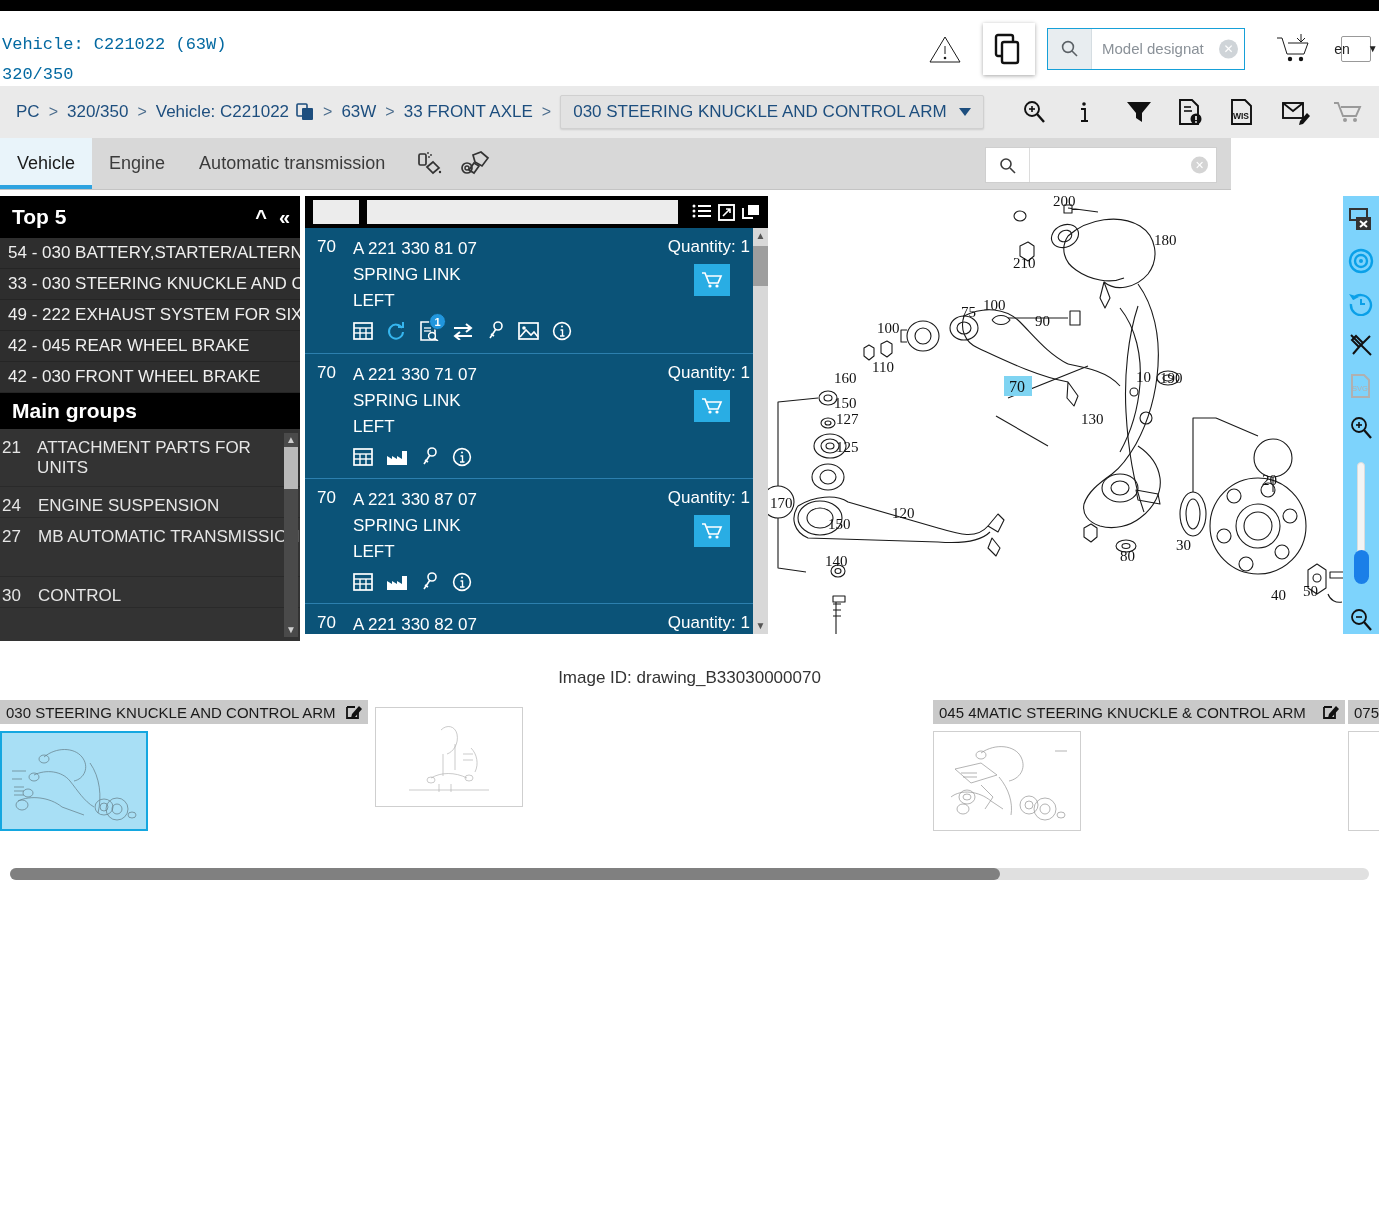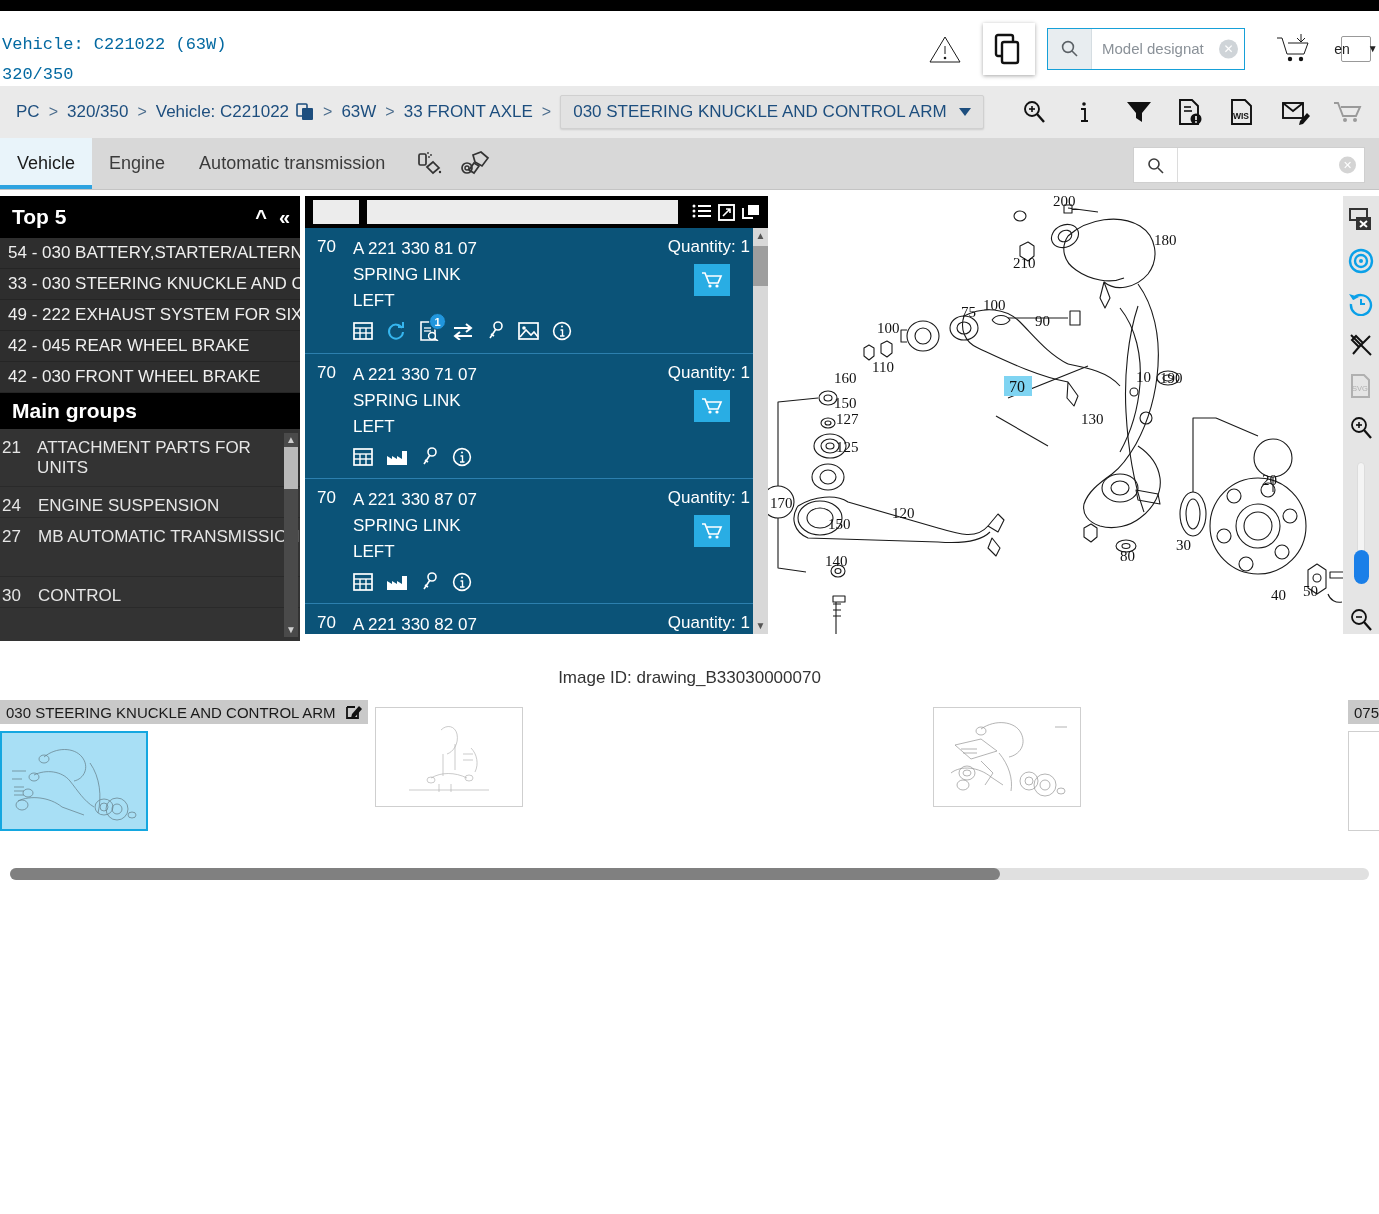--- a/index.html
+++ b/index.html
@@ -61,21 +61,21 @@
     background:#e2e2e2; border:1px solid #d0d0d0; border-radius:2px;
     padding:6px 12px; color:#1d4e7e; font-size:17px; display:flex; align-items:center; gap:12px;
     box-shadow:0 1px 2px rgba(0,0,0,.12);
   }
   .caret-dn { width:0;height:0;border-left:6px solid transparent;border-right:6px solid transparent;border-top:8px solid #1d4e7e; }
   .crumb-tools { margin-left:auto; display:flex; align-items:center; gap:20px; padding-right:14px; }
   .crumb-tools .ci { width:32px; height:34px; display:flex; align-items:center; justify-content:flex-start; }
 
   
   .tabbar {
-    position:absolute; left:0; top:138px; width:1379px; height:52px;
+    position:absolute; left:0; top:138px; width:1231px; height:52px;
     background:#d8d8d8; display:flex; align-items:stretch;
     border-bottom:1px solid #c4c4c4;
   }
   .tab { display:flex; align-items:center; padding:0 17px; font-size:18px; color:#3b3b3b; position:relative; }
   .tab.active { background:#e9f4fa; color:#1b1b1b; }
   .tab.active:after { content:""; position:absolute; left:0; right:0; bottom:0; height:4px; background:#2ea3e0; }
   .tabicons { display:flex; align-items:center; gap:16px; padding:0 14px; }
   .searchbox-r {
     position:absolute; right:14px; top:9px; width:232px; height:36px;
     display:flex; background:#fff; border:1px solid #cfcfcf;
@@ -143,21 +143,21 @@
   .pscroll { position:absolute; right:0; top:0; width:15px; height:406px; background:#d8d8d8; }
   .pscroll .thumb { position:absolute; top:18px; left:0; width:15px; height:40px; background:#9e9e9e; }
   .pscroll .ar { position:absolute; left:0; width:15px; height:16px; text-align:center; line-height:16px; color:#555; font-size:10px; }
   .pscroll .ar.up { top:0; } .pscroll .ar.dn { bottom:0; }
 
   
   .rightpane { position:absolute; left:768px; top:0; width:611px; height:438px; background:#fff; }
   .drawing { position:absolute; left:0; top:0; width:575px; height:438px; overflow:hidden; }
   .vtools {
     position:absolute; right:0; top:0; width:36px; height:438px;
-    background:#e5e5e5; display:flex; flex-direction:column; align-items:center; padding-top:10px; gap:14px;
+    background:#7dd3fc; display:flex; flex-direction:column; align-items:center; padding-top:10px; gap:14px;
   }
   .vtools .vi { width:28px; height:28px; display:flex; align-items:center; justify-content:center; }
   .zslider { position:relative; width:14px; height:120px; margin-top:6px; }
   .zslider .track { position:absolute; left:3px; top:0; width:8px; height:120px; background:#f4f4f4; border:1px solid #dcdcdc; border-radius:5px; }
   .zslider .knob { position:absolute; left:0; bottom:-4px; width:15px; height:34px; background:#1a7fe8; border-radius:8px; }
 
   .imgid {
     position:absolute; left:0; top:668px; width:1379px; text-align:center;
     font-size:17px; color:#333;
   }
@@ -851,20 +851,29 @@
             <path d="M82 34 C88 40 90 50 86 58"></path>
             <path d="M74 40 h10 M74 46 h10"></path>
             <path d="M50 70 v8 M62 70 v8"></path>
             <path d="M20 76 h80"></path>
           </g>
         </svg>
       </div>
     </div>
 
     <div class="tcol" style="left:933px; width:412px;">
+      <div class="cap">
+        <span>045 4MATIC STEERING KNUCKLE &amp; CONTROL ARM</span>
+        <span class="edit">
+          <svg width="16" height="16" viewBox="0 0 16 16">
+              <path d="M1 3 h8 M1 3 v11 h11 v-7" fill="none" stroke="#111" stroke-width="1.8"></path>
+              <path d="M6 10 l7 -8 l3 3 l-7 8 l-4 1 z" fill="#111"></path>
+            </svg>
+        </span>
+      </div>
       <div class="thumbimg" style="width:148px; height:100px;">
         <svg width="140" height="92" viewBox="0 0 140 92" opacity="0.5">
           <g stroke="#2a2a2a" fill="none" stroke-width="0.7">
             <path d="M44 18 C58 8 78 10 84 22 C90 34 82 44 72 46"></path>
             <ellipse cx="44" cy="20" rx="5" ry="4"></ellipse>
             <path d="M18 34 L44 28 L60 40 L34 48 Z"></path>
             <path d="M24 38 h16 M26 42 h14"></path>
             <path d="M62 42 C72 54 76 68 74 80"></path>
             <path d="M44 50 L56 62 L48 74"></path>
             <ellipse cx="30" cy="62" rx="8" ry="7"></ellipse>

